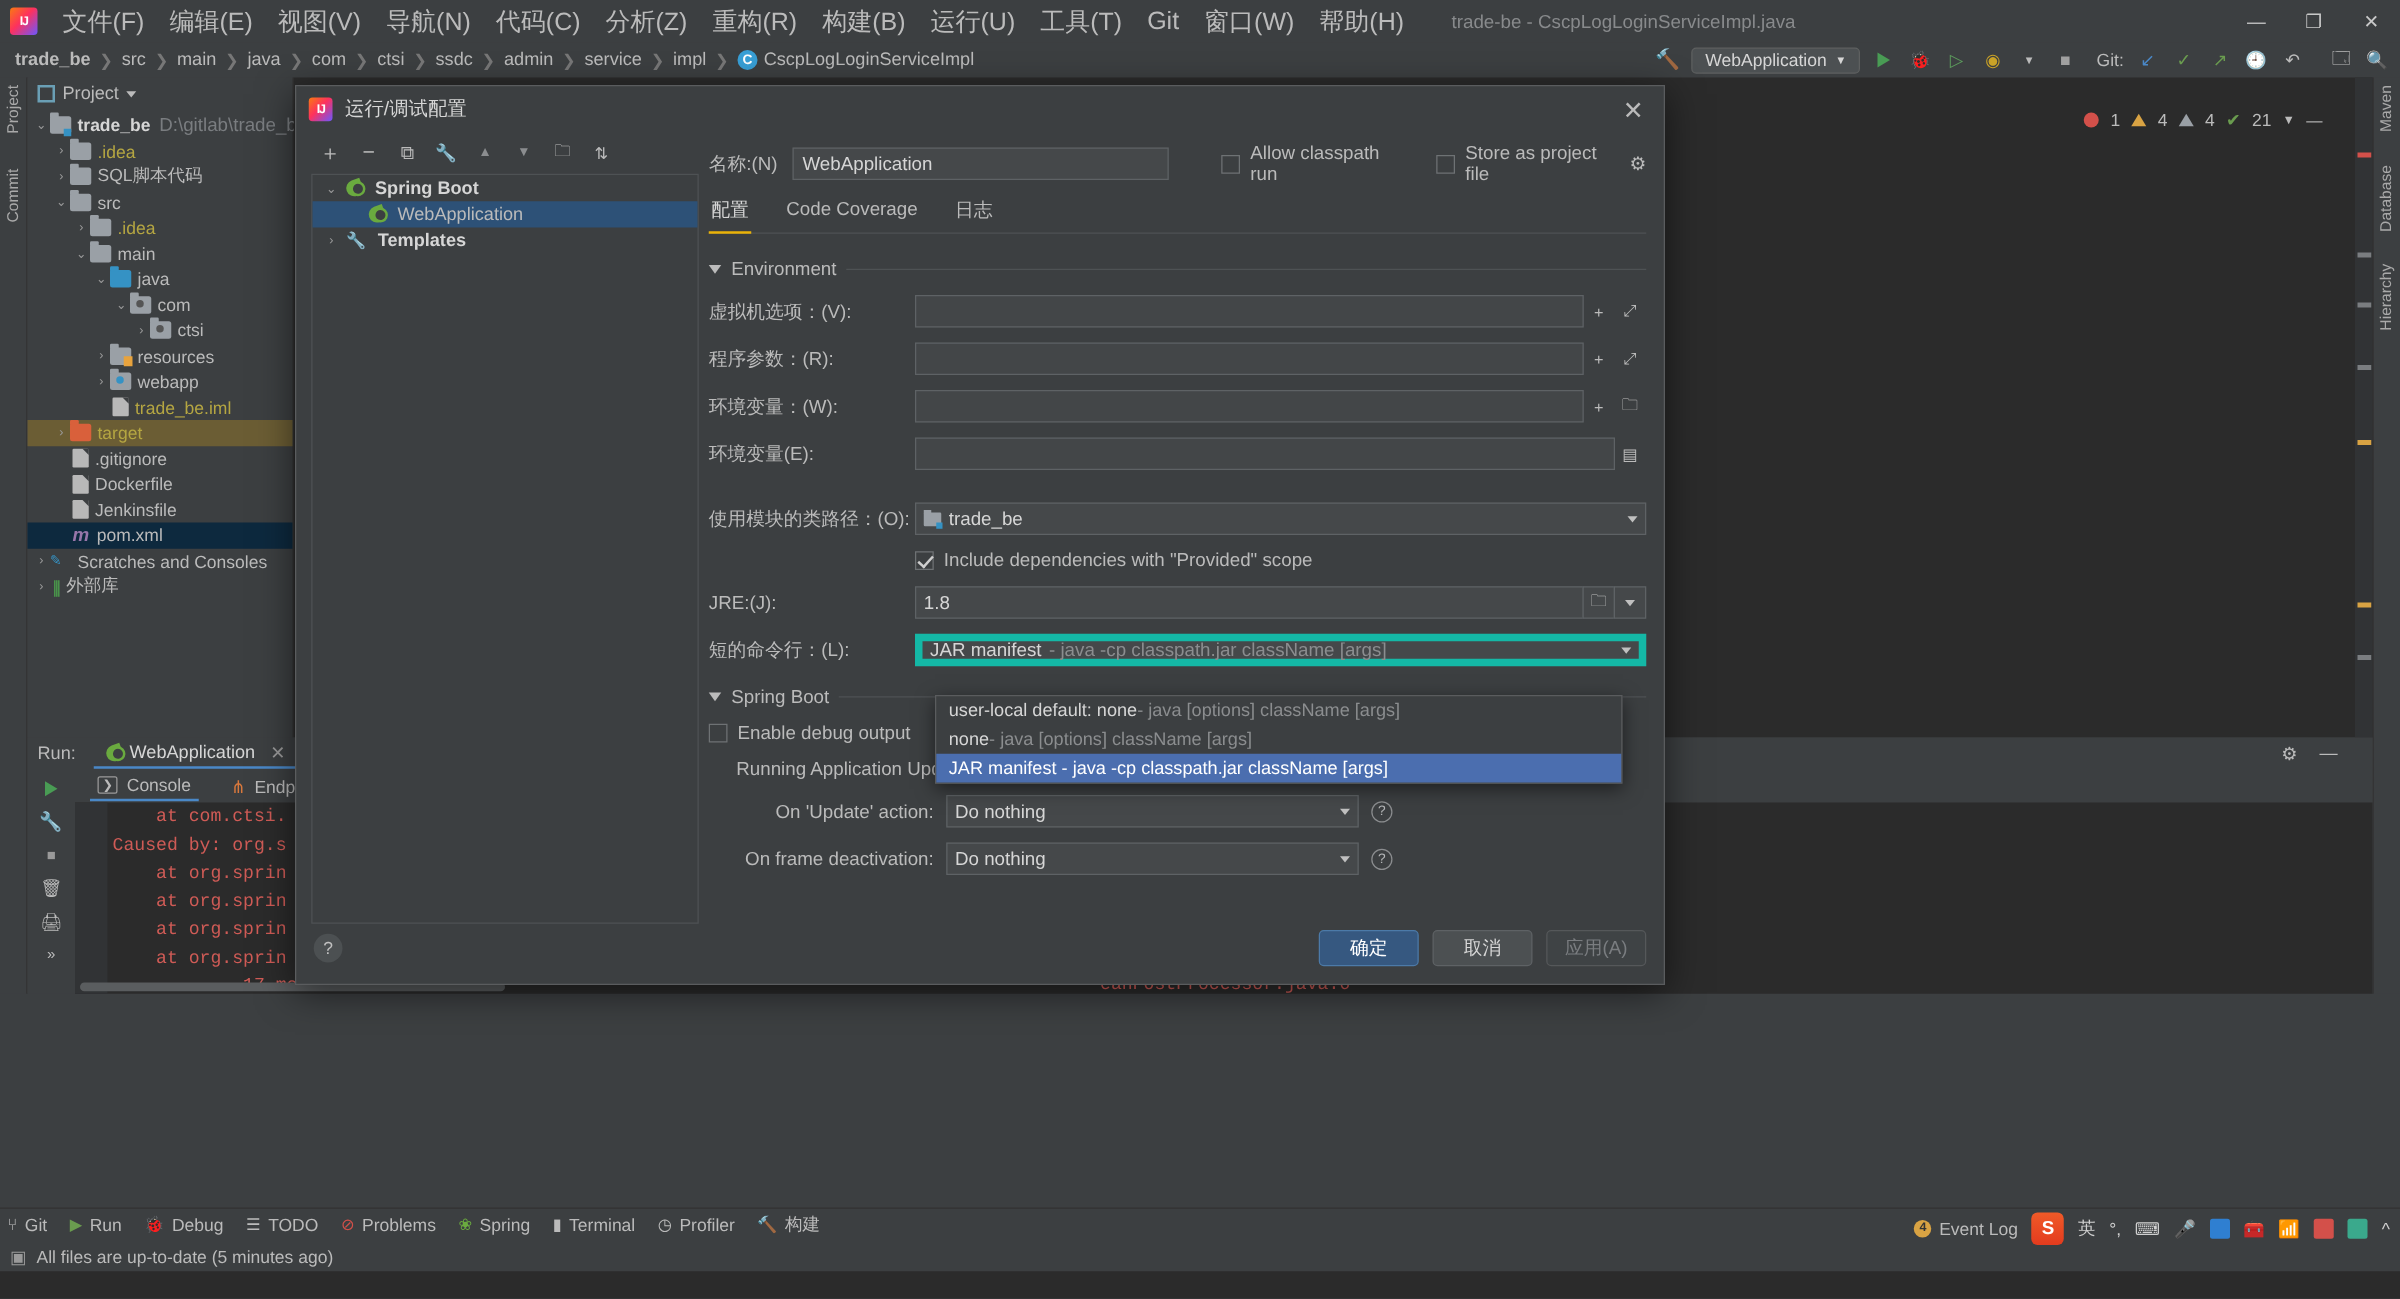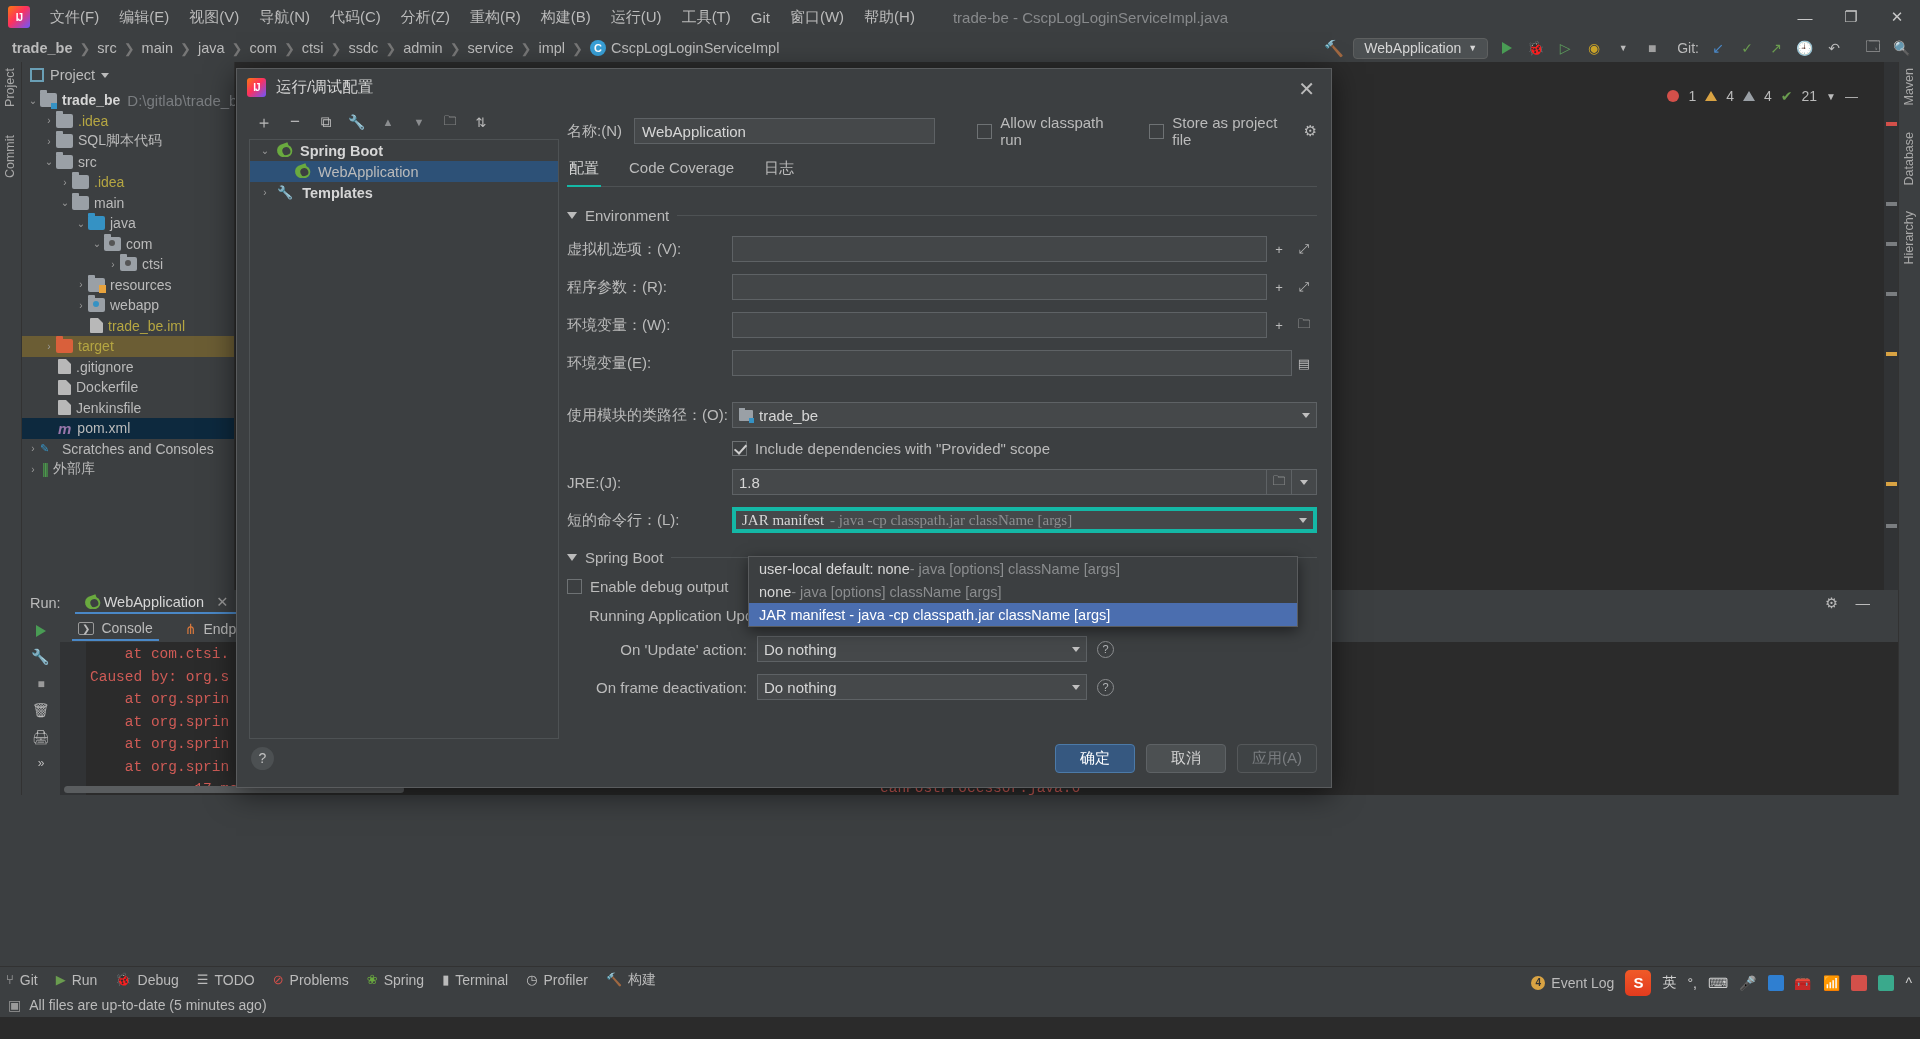--- a/index.html
+++ b/index.html
@@ -21,21 +21,21 @@
     width: 22px; height: 22px; margin: 0 10px 0 8px;
     border-radius: 3px; position: relative; flex: none;
     background: linear-gradient(135deg,#f97a12 0%,#fe315d 45%,#6b57ff 100%);
   }
   .ij-logo::after{
     content:"IJ"; position:absolute; left:0; top:0; right:0; bottom:0;
     color:#fff; font-size:10px; font-weight:bold; display:flex;
     align-items:center; justify-content:center; letter-spacing:-1px;
   }
   .menu-item {
-    padding: 4px 10px; font-size: 15px; color: #bbbbbb; white-space: nowrap;
+    padding: 4px 10px; font-size: 20px; color: #bbbbbb; white-space: nowrap;
   }
   .win-title {
     margin-left: 28px; color: #888a8c; font-size: 15px; white-space: nowrap;
   }
   .win-ctrls { position:absolute; right:0; top:0; height:34px; display:flex; }
   .win-btn { width:46px; height:34px; display:flex; align-items:center; justify-content:center;
              color:#c8c8c8; font-size:15px; }
 
   
   .navbar {
@@ -205,21 +205,21 @@
   .cb-row { display:flex; align-items:center; gap:8px; font-size:15px; }
   .cbox { width:15px;height:15px;border:1px solid #6e7274; background:#3c3f41; flex:none; position:relative;}
   .cbox.checked::after{
     content:""; position:absolute; left:4px; top:0px; width:5px; height:10px;
     border:solid #cfcfcf; border-width:0 2px 2px 0; transform:rotate(42deg);
   }
   .gear-small { color:#bbb; font-size:15px; }
 
   .tabs { display:flex; gap:26px; padding-left:0; margin-top:6px; font-size:15px; }
   .tab { padding:4px 2px 7px 2px; color:#bbbbbb; }
-  .tab.active { border-bottom:2px solid #14b8a6; color:#d6d6d6; }
+  .tab.active { border-bottom:2px solid #eab308; color:#d6d6d6; }
   .tabs-rule { border-bottom:1px solid #4e5254; margin-top:-1px; }
 
   .form { padding-top:14px; }
   .frow { display:flex; align-items:center; margin-bottom:12px; }
   .flabel { width:165px; text-align:left; font-size:15px; color:#bbbbbb; padding-right:10px; white-space:nowrap;}
   .finput {
     flex:1; height:26px; background:#45484a; border:1px solid #5e6265;
     display:flex; align-items:center; padding:0 7px; font-size:15px; color:#d6d6d6;
   }
   .finput.empty { background:#434648; }
@@ -230,21 +230,21 @@
   .fbtn.plain { border:none;background:transparent; }
   .section-head { display:flex; align-items:center; gap:8px; margin:6px 0 12px 0; }
   .sec-tri { width:0;height:0;border-left:5px solid transparent;border-right:5px solid transparent;border-top:7px solid #bbb; }
   .sec-title { font-size:15px; color:#bbbbbb; }
   .sec-rule { flex:1; height:1px; background:#4e5254; }
   .combo {
     flex:1; height:26px; background:#45484a; border:1px solid #5e6265;
     display:flex; align-items:center; padding:0 6px; font-size:15px; color:#d6d6d6; gap:6px;
   }
   .combo-arrow { margin-left:auto; width:0;height:0;border-left:4px solid transparent;border-right:4px solid transparent;border-top:5px solid #c0c0c0; }
-  .combo.focused { border:4px solid #14b8a6;font-family:Liberation Serif, serif; }
+  .combo.focused { border:6px solid #14b8a6; }
   .mini-folder { width:14px;height:11px;background:#9aa0a6;border-radius:1px;position:relative;flex:none;}
   .mini-folder::before{content:"";position:absolute;left:0;top:-2px;width:6px;height:3px;background:#9aa0a6;}
   .mini-folder::after{content:"";position:absolute;right:-1px;bottom:-2px;width:5px;height:5px;background:#3592c4;}
   .dim { color:#8b8d8f; }
   .help-q {
     width:17px;height:17px;border-radius:50%;border:1px solid #8b8d8f;color:#b4b6b8;
     font-size:11px;display:flex;align-items:center;justify-content:center;margin-left:10px;flex:none;
   }
 
   

